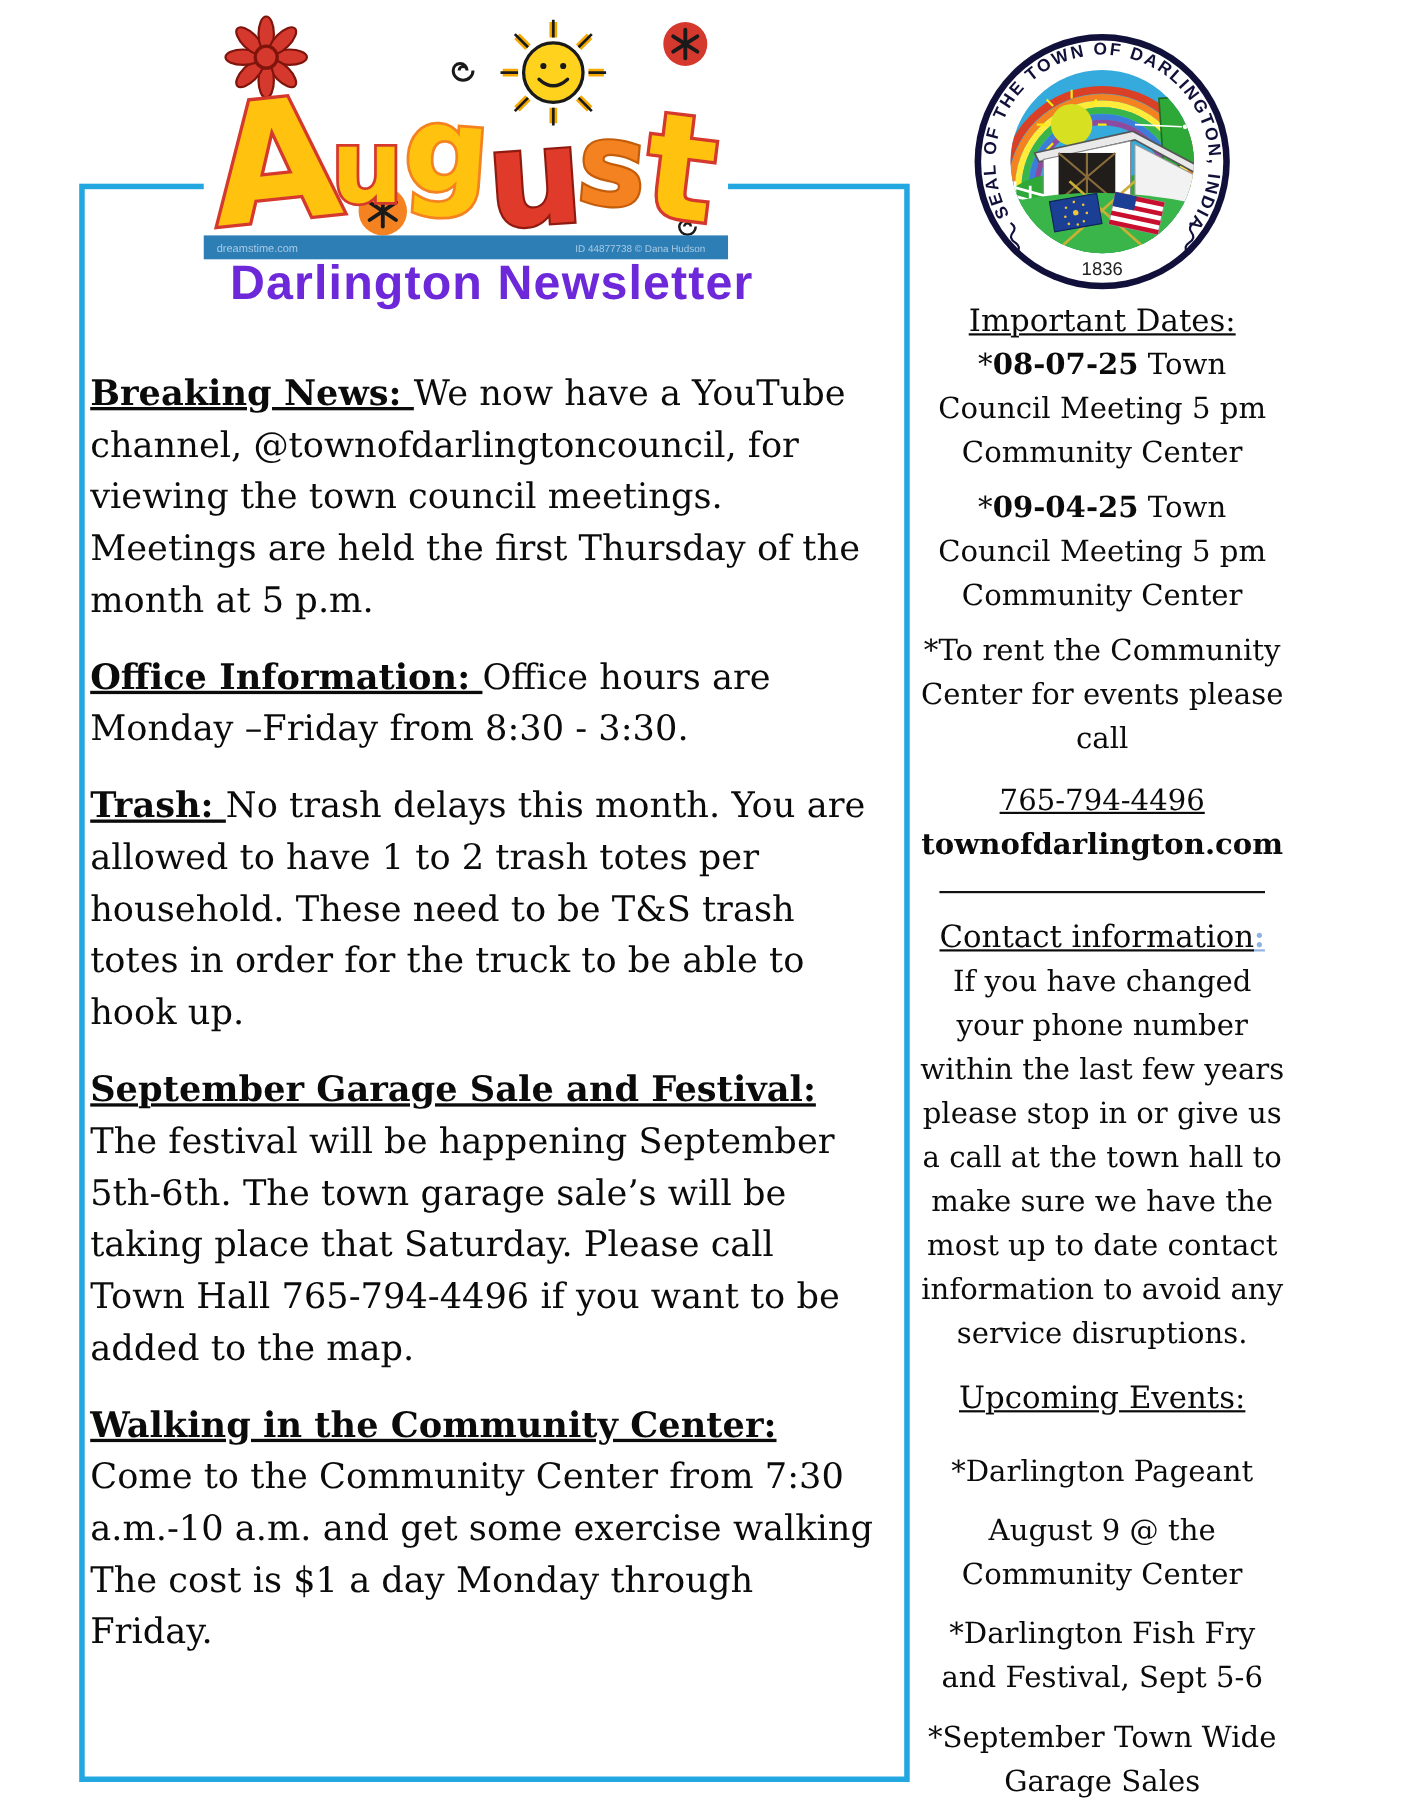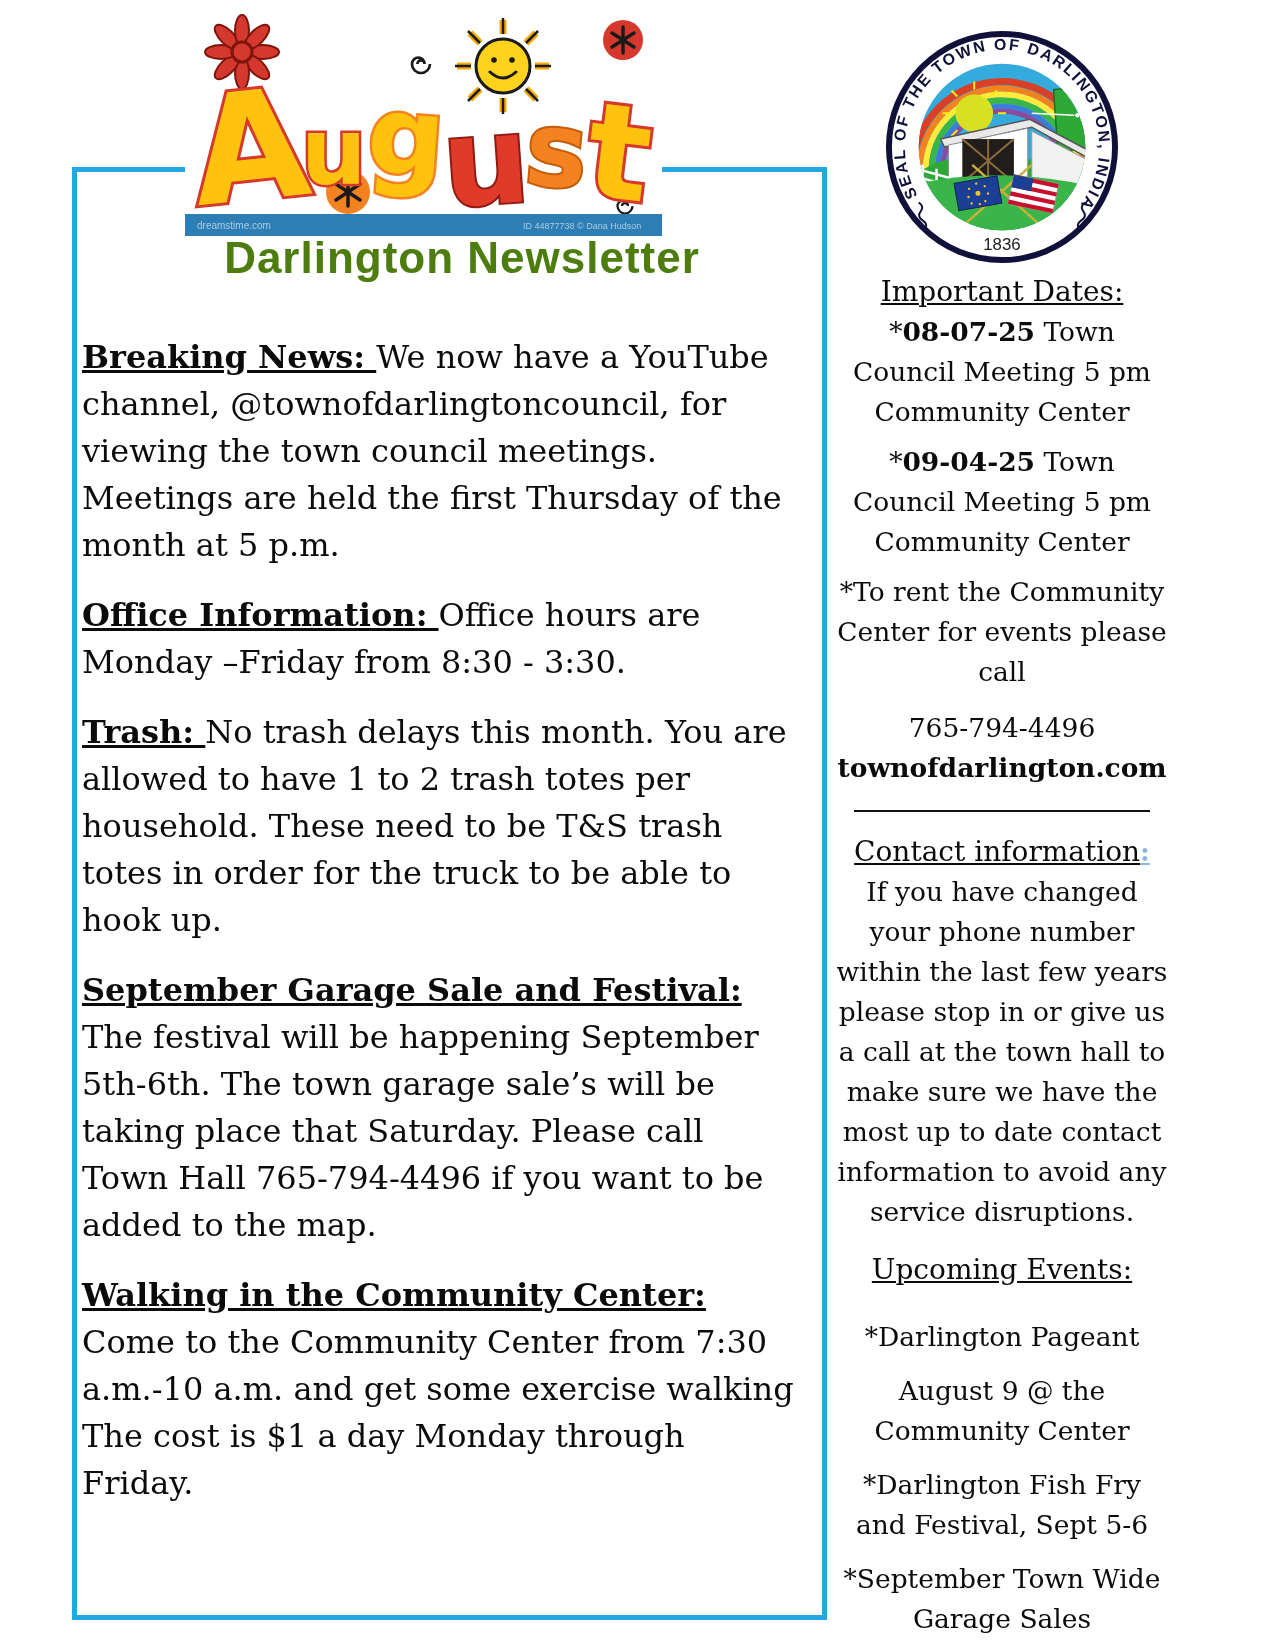--- a/index.html
+++ b/index.html
@@ -14,21 +14,21 @@
     border:5px solid #22A7E0; background:#ffffff;
   }
 
   
   #banner { position:absolute; left:185px; top:8px; width:477px; height:228px; }
 
   
   #title {
     position:absolute; left:77px; top:233px; width:740px; text-align:center;
     font-family:"Liberation Sans", sans-serif; font-weight:bold;
-    font-size:44px; color:#4d7c0f; letter-spacing:1px;padding-left:15px;
+    font-size:44px; color:#6d28d9; letter-spacing:1px;
   }
 
   
   #main-text {
     position:absolute; left:82px; top:334px; width:712px;
     font-size:32px; line-height:47px; color:#0b0b0b;
   }
   #main-text p { margin:0 0 23px 0; }
   .sec-h { font-weight:bold; text-decoration:underline; }
   .accent-colon { color:#8DB4E2; font-weight:bold; text-decoration:underline; }
@@ -249,21 +249,21 @@
       <text font-family="Liberation Sans, sans-serif" font-size="16" font-weight="bold" fill="#10103a" letter-spacing="2">
         <textPath href="#ringPath" startOffset="2%">SEAL OF THE TOWN OF DARLINGTON, INDIANA</textPath>
       </text>
       <text x="120" y="224" text-anchor="middle" font-family="Liberation Sans, sans-serif" font-size="17" fill="#222">1836</text>
     </svg>
 
     <div class="sb-h">Important Dates:</div>
     <p class="sb-p"><span>*</span><span class="sb-bold">08-07-25</span><span> Town Council Meeting 5 pm Community Center</span></p>
     <p class="sb-p"><span>*</span><span class="sb-bold">09-04-25</span><span> Town Council Meeting 5 pm Community Center</span></p>
     <p class="sb-p" style="margin-bottom:16px;">*To rent the Community Center for events please call</p>
-    <p class="sb-p" style="margin-bottom:0;">765-794-4496</p>
+    <p class="sb-p" style="margin-bottom:0;text-decoration:underline;">765-794-4496</p>
     <p class="sb-p sb-bold">townofdarlington.com</p>
 
     <hr id="divider">
 
     <div><span class="sb-h">Contact information</span><span class="accent-colon">:</span></div>
     <p class="sb-p" style="margin-bottom:18px;">If you have changed your phone number within the last few years please stop in or give us a call at the town hall to make sure we have the most up to date contact information to avoid any service disruptions.</p>
 
     <div class="sb-h" style="margin-bottom:27px;">Upcoming Events:</div>
     <p class="up-item">*Darlington Pageant</p>
     <p class="up-item">August 9 @ the Community Center</p>

